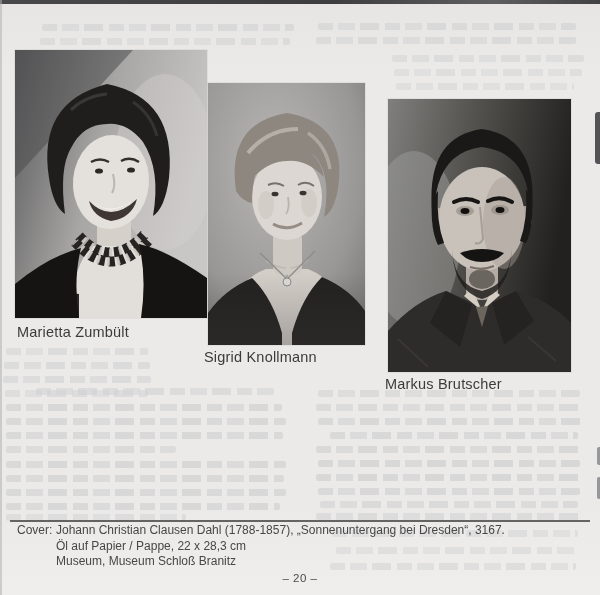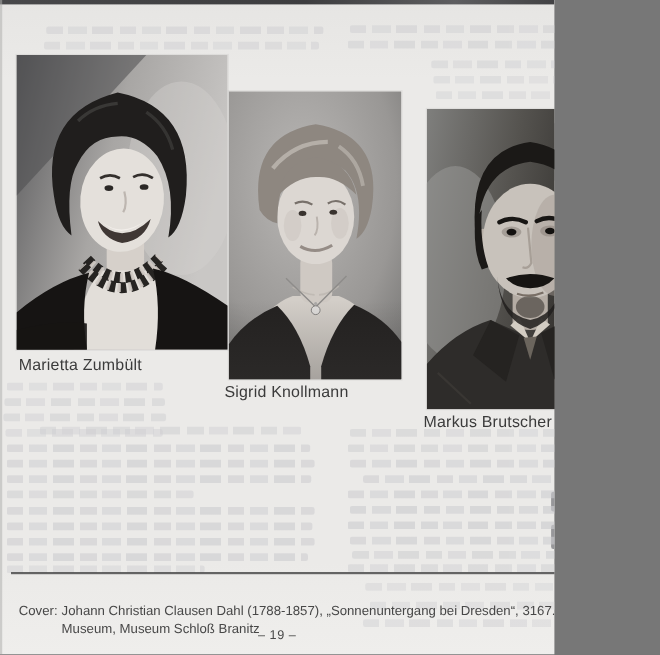--- a/index.html
+++ b/index.html
@@ -1,17 +1,17 @@
 <!DOCTYPE html>
 <html><head>
 <meta charset="utf-8">
 <style>
   html,body{margin:0;padding:0;background:#777;}
   .page{
-    position:relative;width:504px;height:595px;overflow:hidden;
+    position:relative;width:600px;height:595px;overflow:hidden;
     background:linear-gradient(180deg,#e6e5e3 0%,#ebeae8 12%,#ebeae8 86%,#efeeec 100%);
     font-family:"Liberation Sans", sans-serif;
     text-decoration:underline;
   }
   .scan-top-bar{position:absolute;top:0;left:0;right:0;height:4px;
     background:linear-gradient(90deg,#48484a,#3d3d3f 55%,#5e5e60 82%,#424244);}
   .scan-left-edge{position:absolute;top:0;bottom:0;left:0;width:2px;background:rgba(176,176,174,.55);}
   .scan-blob-1{position:absolute;right:0;top:112px;width:5px;height:52px;background:#545456;border-radius:3px 0 0 3px;}
   .scan-blob-2{position:absolute;right:0;top:447px;width:3px;height:18px;background:#97979a;border-radius:2px 0 0 2px;}
   .scan-blob-3{position:absolute;right:0;top:477px;width:3px;height:22px;background:#97979a;border-radius:2px 0 0 2px;}
@@ -24,21 +24,21 @@
 
   .caption{position:absolute;font-size:14.5px;color:#3b3b3b;letter-spacing:.2px;}
   .caption-1{left:17px;top:324px;}
   .caption-2{left:204px;top:349px;}
   .caption-3{left:385px;top:376px;}
 
   .bleed-line{position:absolute;height:7px;border-radius:2px;filter:blur(.7px);
     background:repeating-linear-gradient(90deg,#cfcfd2 0 15px,transparent 15px 20px,#d2d2d5 20px 37px,transparent 37px 42px,#cdcdd0 42px 61px,transparent 61px 67px);}
 
   .rule{position:absolute;left:10px;top:520px;width:580px;height:1.5px;background:#4c4c4c;opacity:.85;}
-  .credit{position:absolute;left:17px;top:548px;display:flex;align-items:flex-start;
+  .credit{position:absolute;left:17px;top:523px;display:flex;align-items:flex-start;
     font-size:12px;line-height:15.5px;color:#474747;}
   .credit .cover-label{width:39px;margin-right:0;}
   .credit .lines div{white-space:nowrap;}
   .page-number{position:absolute;left:0;right:0;top:572px;text-align:center;
     font-size:11.5px;color:#4a4a4a;letter-spacing:.5px;}
 </style>
 </head>
 <body>
 
 <div class="page">
@@ -205,19 +205,20 @@
     </svg>
   </figure>
   <div class="caption caption-3">Markus Brutscher</div>
 
   <div class="rule"></div>
 
   <div class="credit">
     <div class="cover-label">Cover:</div>
     <div class="lines">
       <div>Johann Christian Clausen Dahl (1788-1857), „Sonnenuntergang bei Dresden“, 3167.</div>
+      <div>Öl auf Papier / Pappe, 22 x 28,3 cm</div>
       <div>Museum, Museum Schloß Branitz</div>
     </div>
   </div>
 
-  <div class="page-number">– 19 –</div>
+  <div class="page-number">– 20 –</div>
 
 </div>
 
 </body></html>

